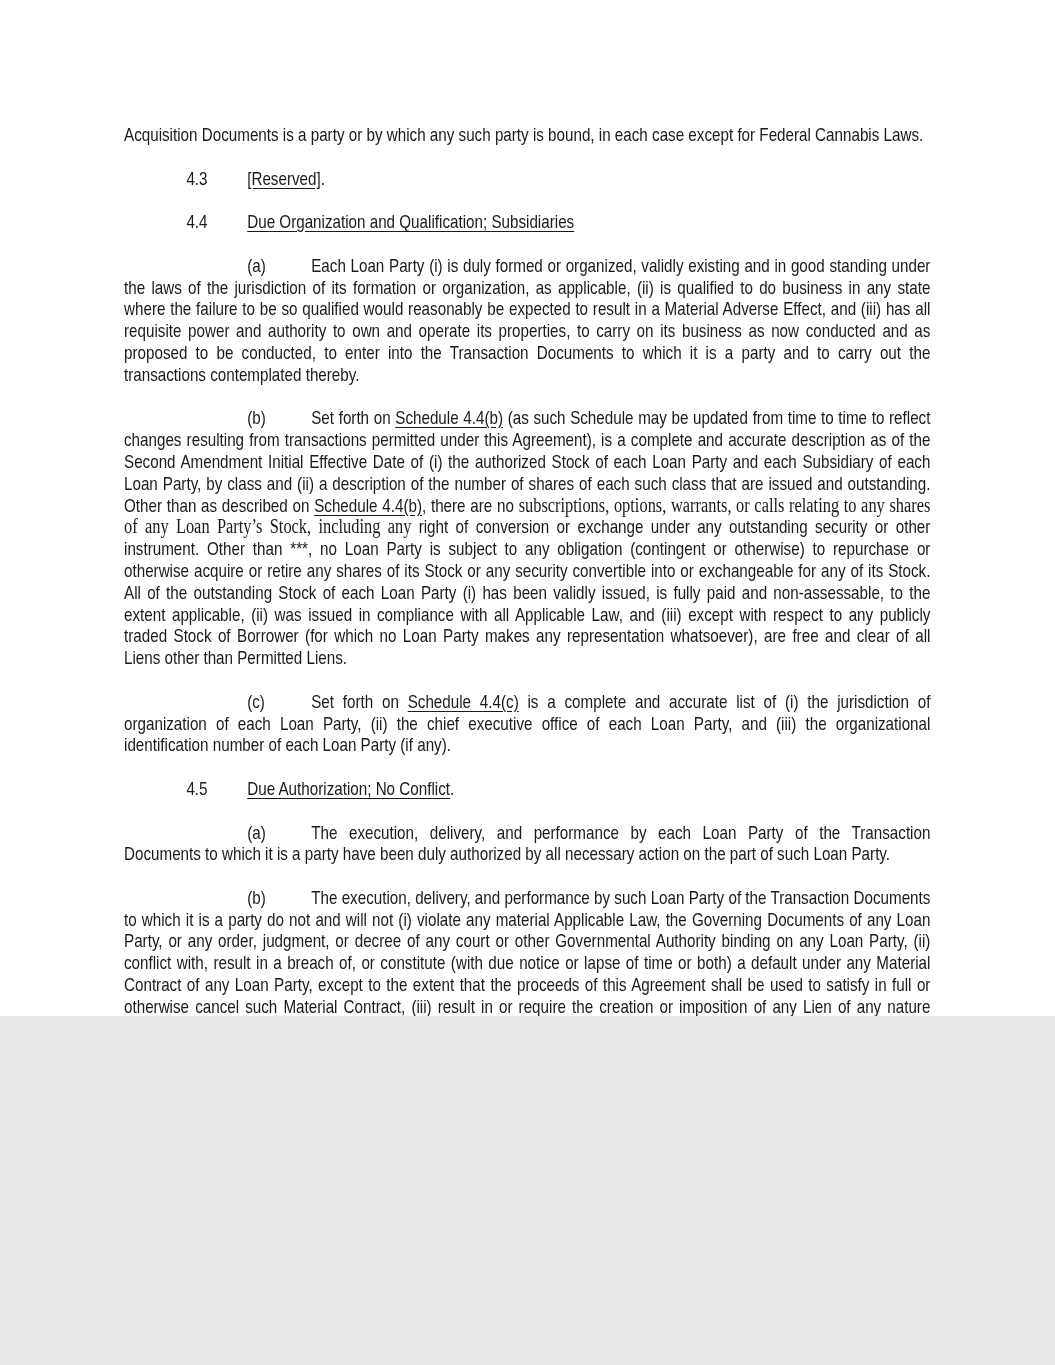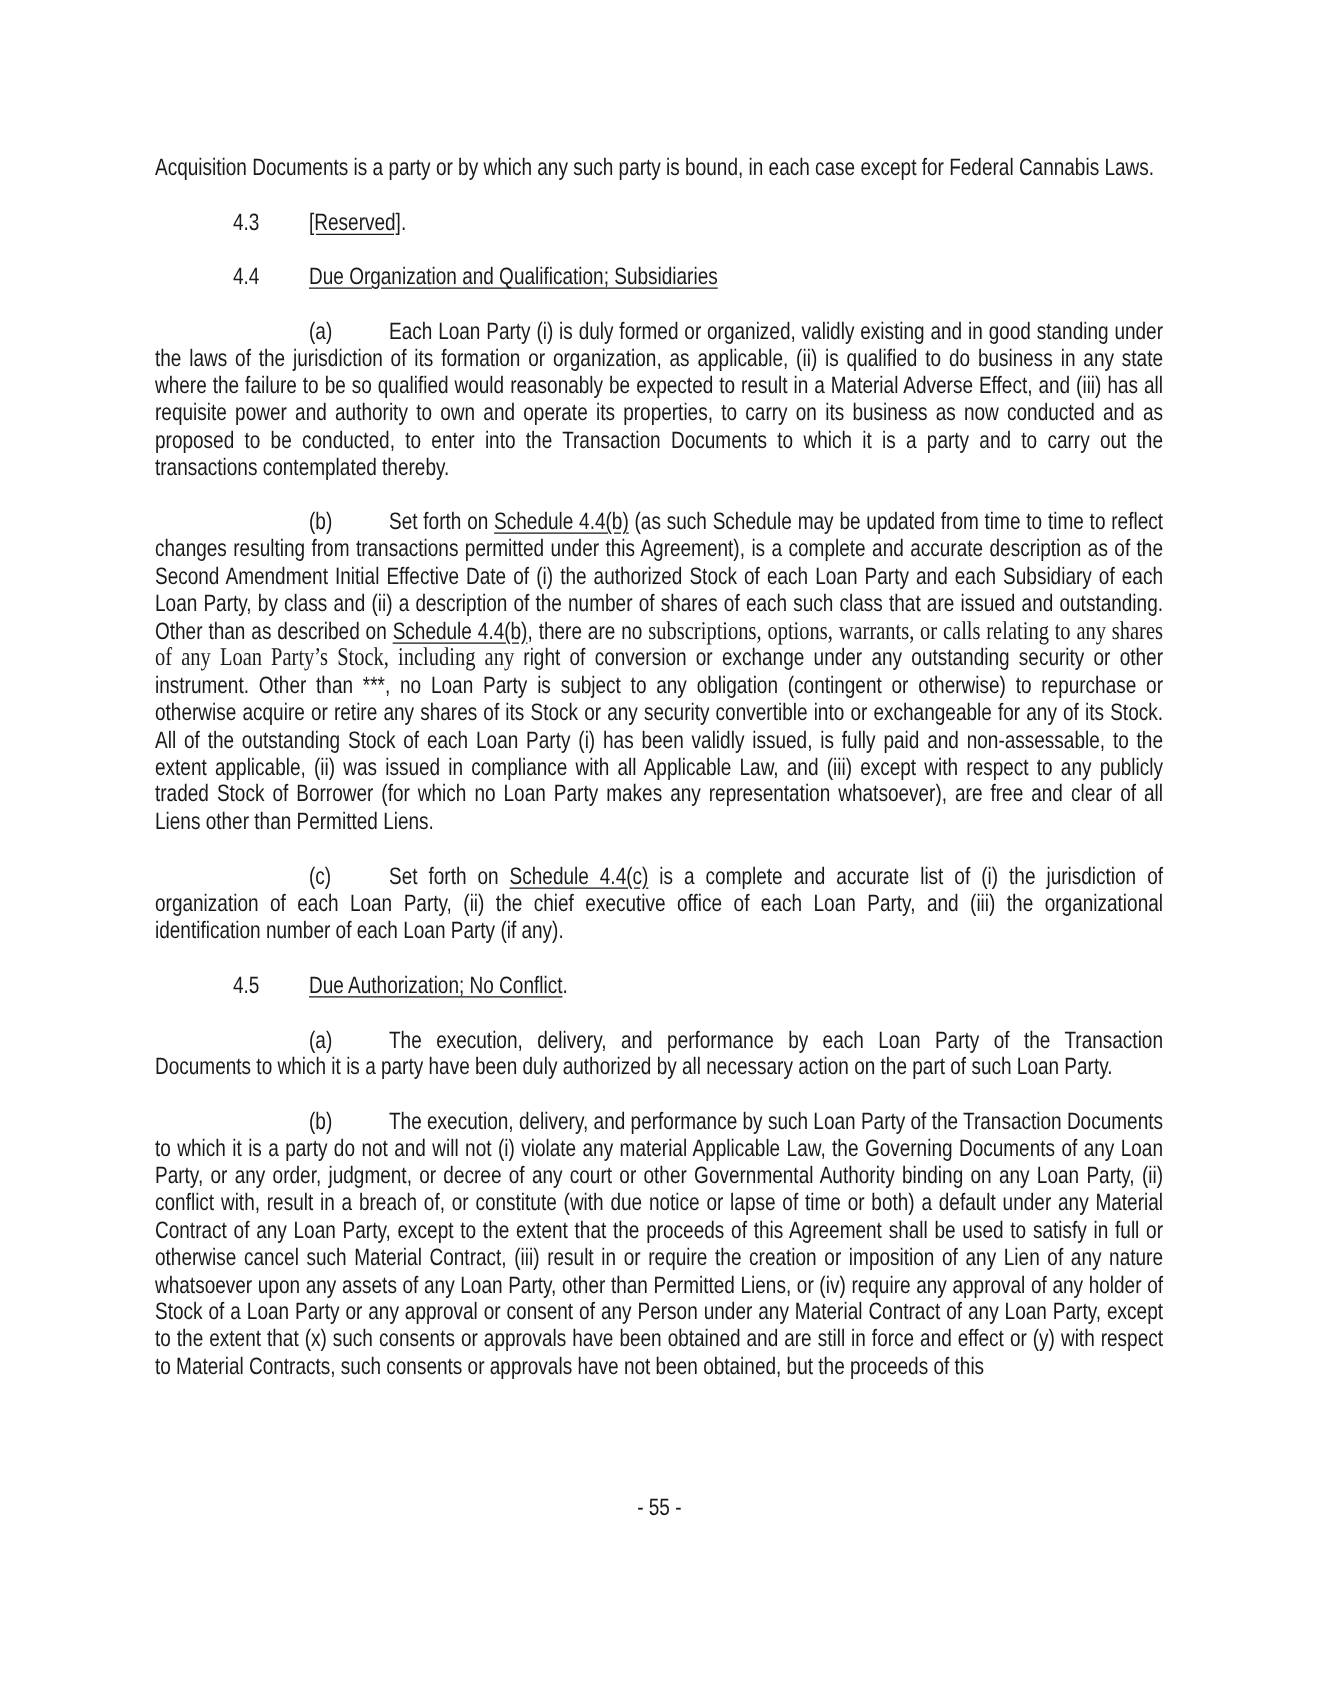--- a/index.html
+++ b/index.html
@@ -3,21 +3,21 @@
 <meta charset="utf-8">
 <style>
   html, body {
     margin: 0;
     padding: 0;
     background: #e8e8e8;
   }
   .page {
     position: relative;
     width: 1055px;
-    height: 1365px;
+    height: 1016px;
     margin: 0 auto;
     background: var(--page-bg, #ffffff);
     color: var(--text-color, #1a1a1a);
     font-family: "Liberation Sans", sans-serif;
     overflow: hidden;
   }
   .content {
     position: absolute;
     left: 124px;
     top: 124px;

